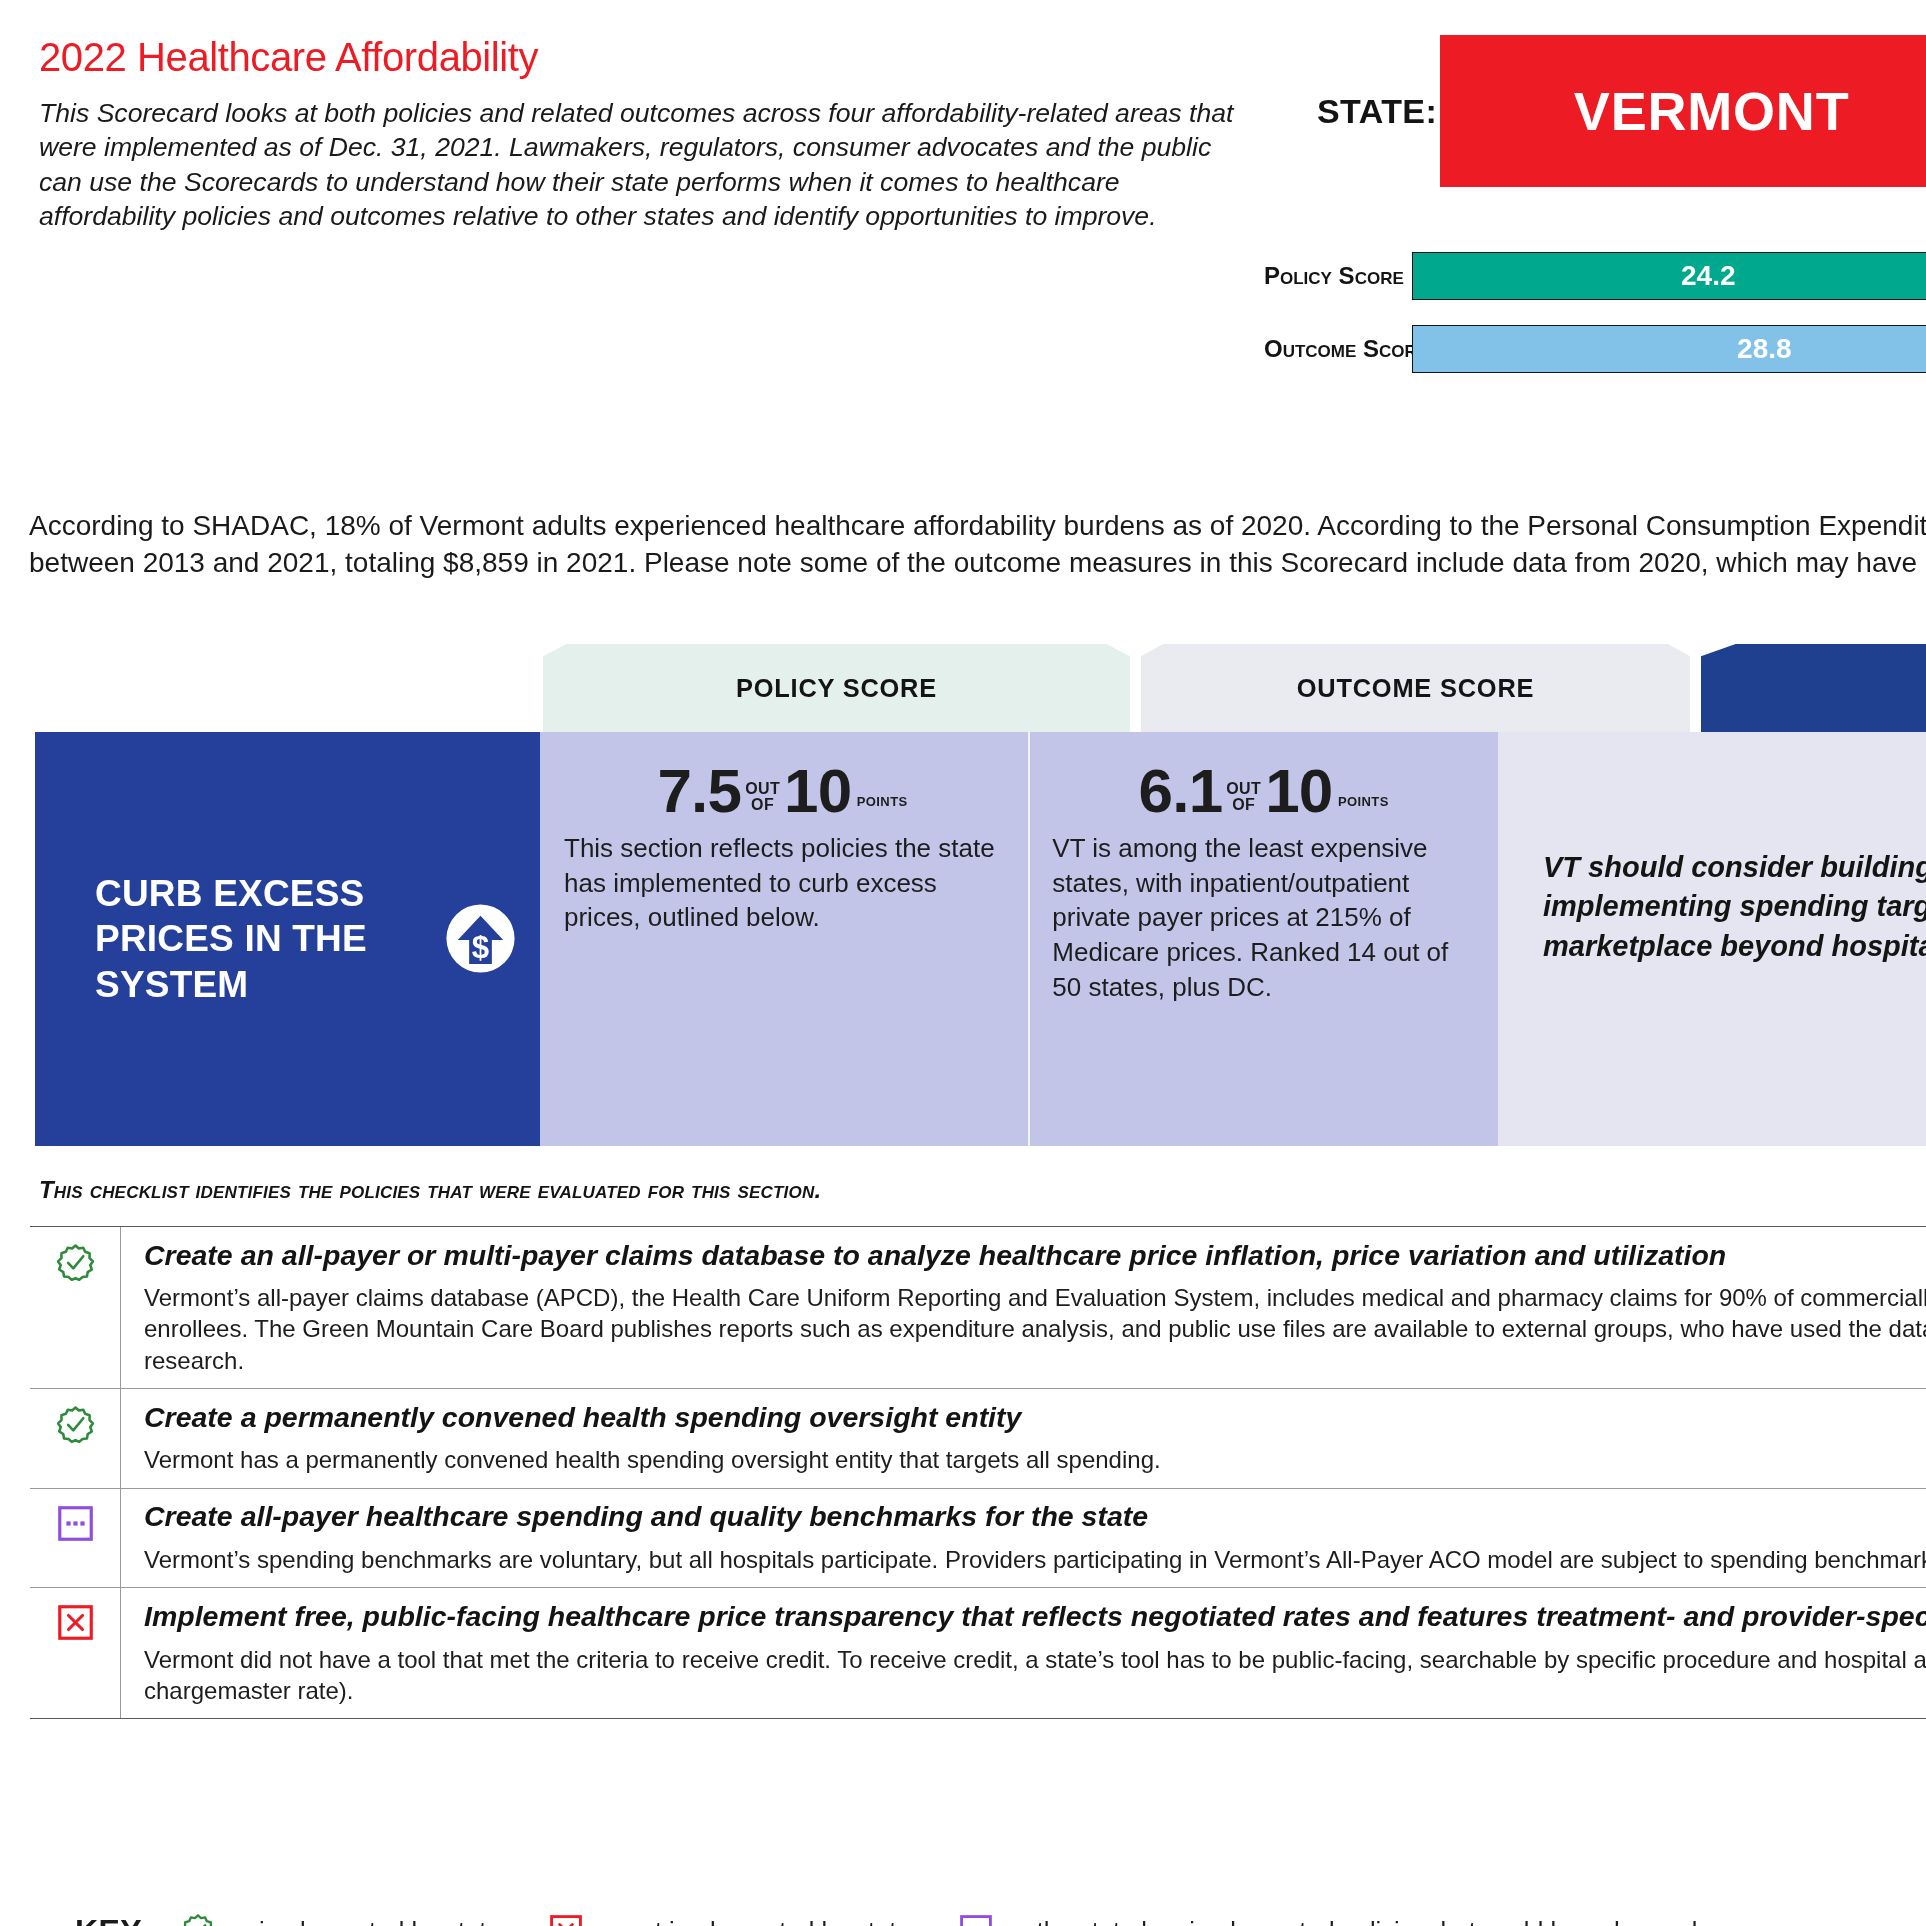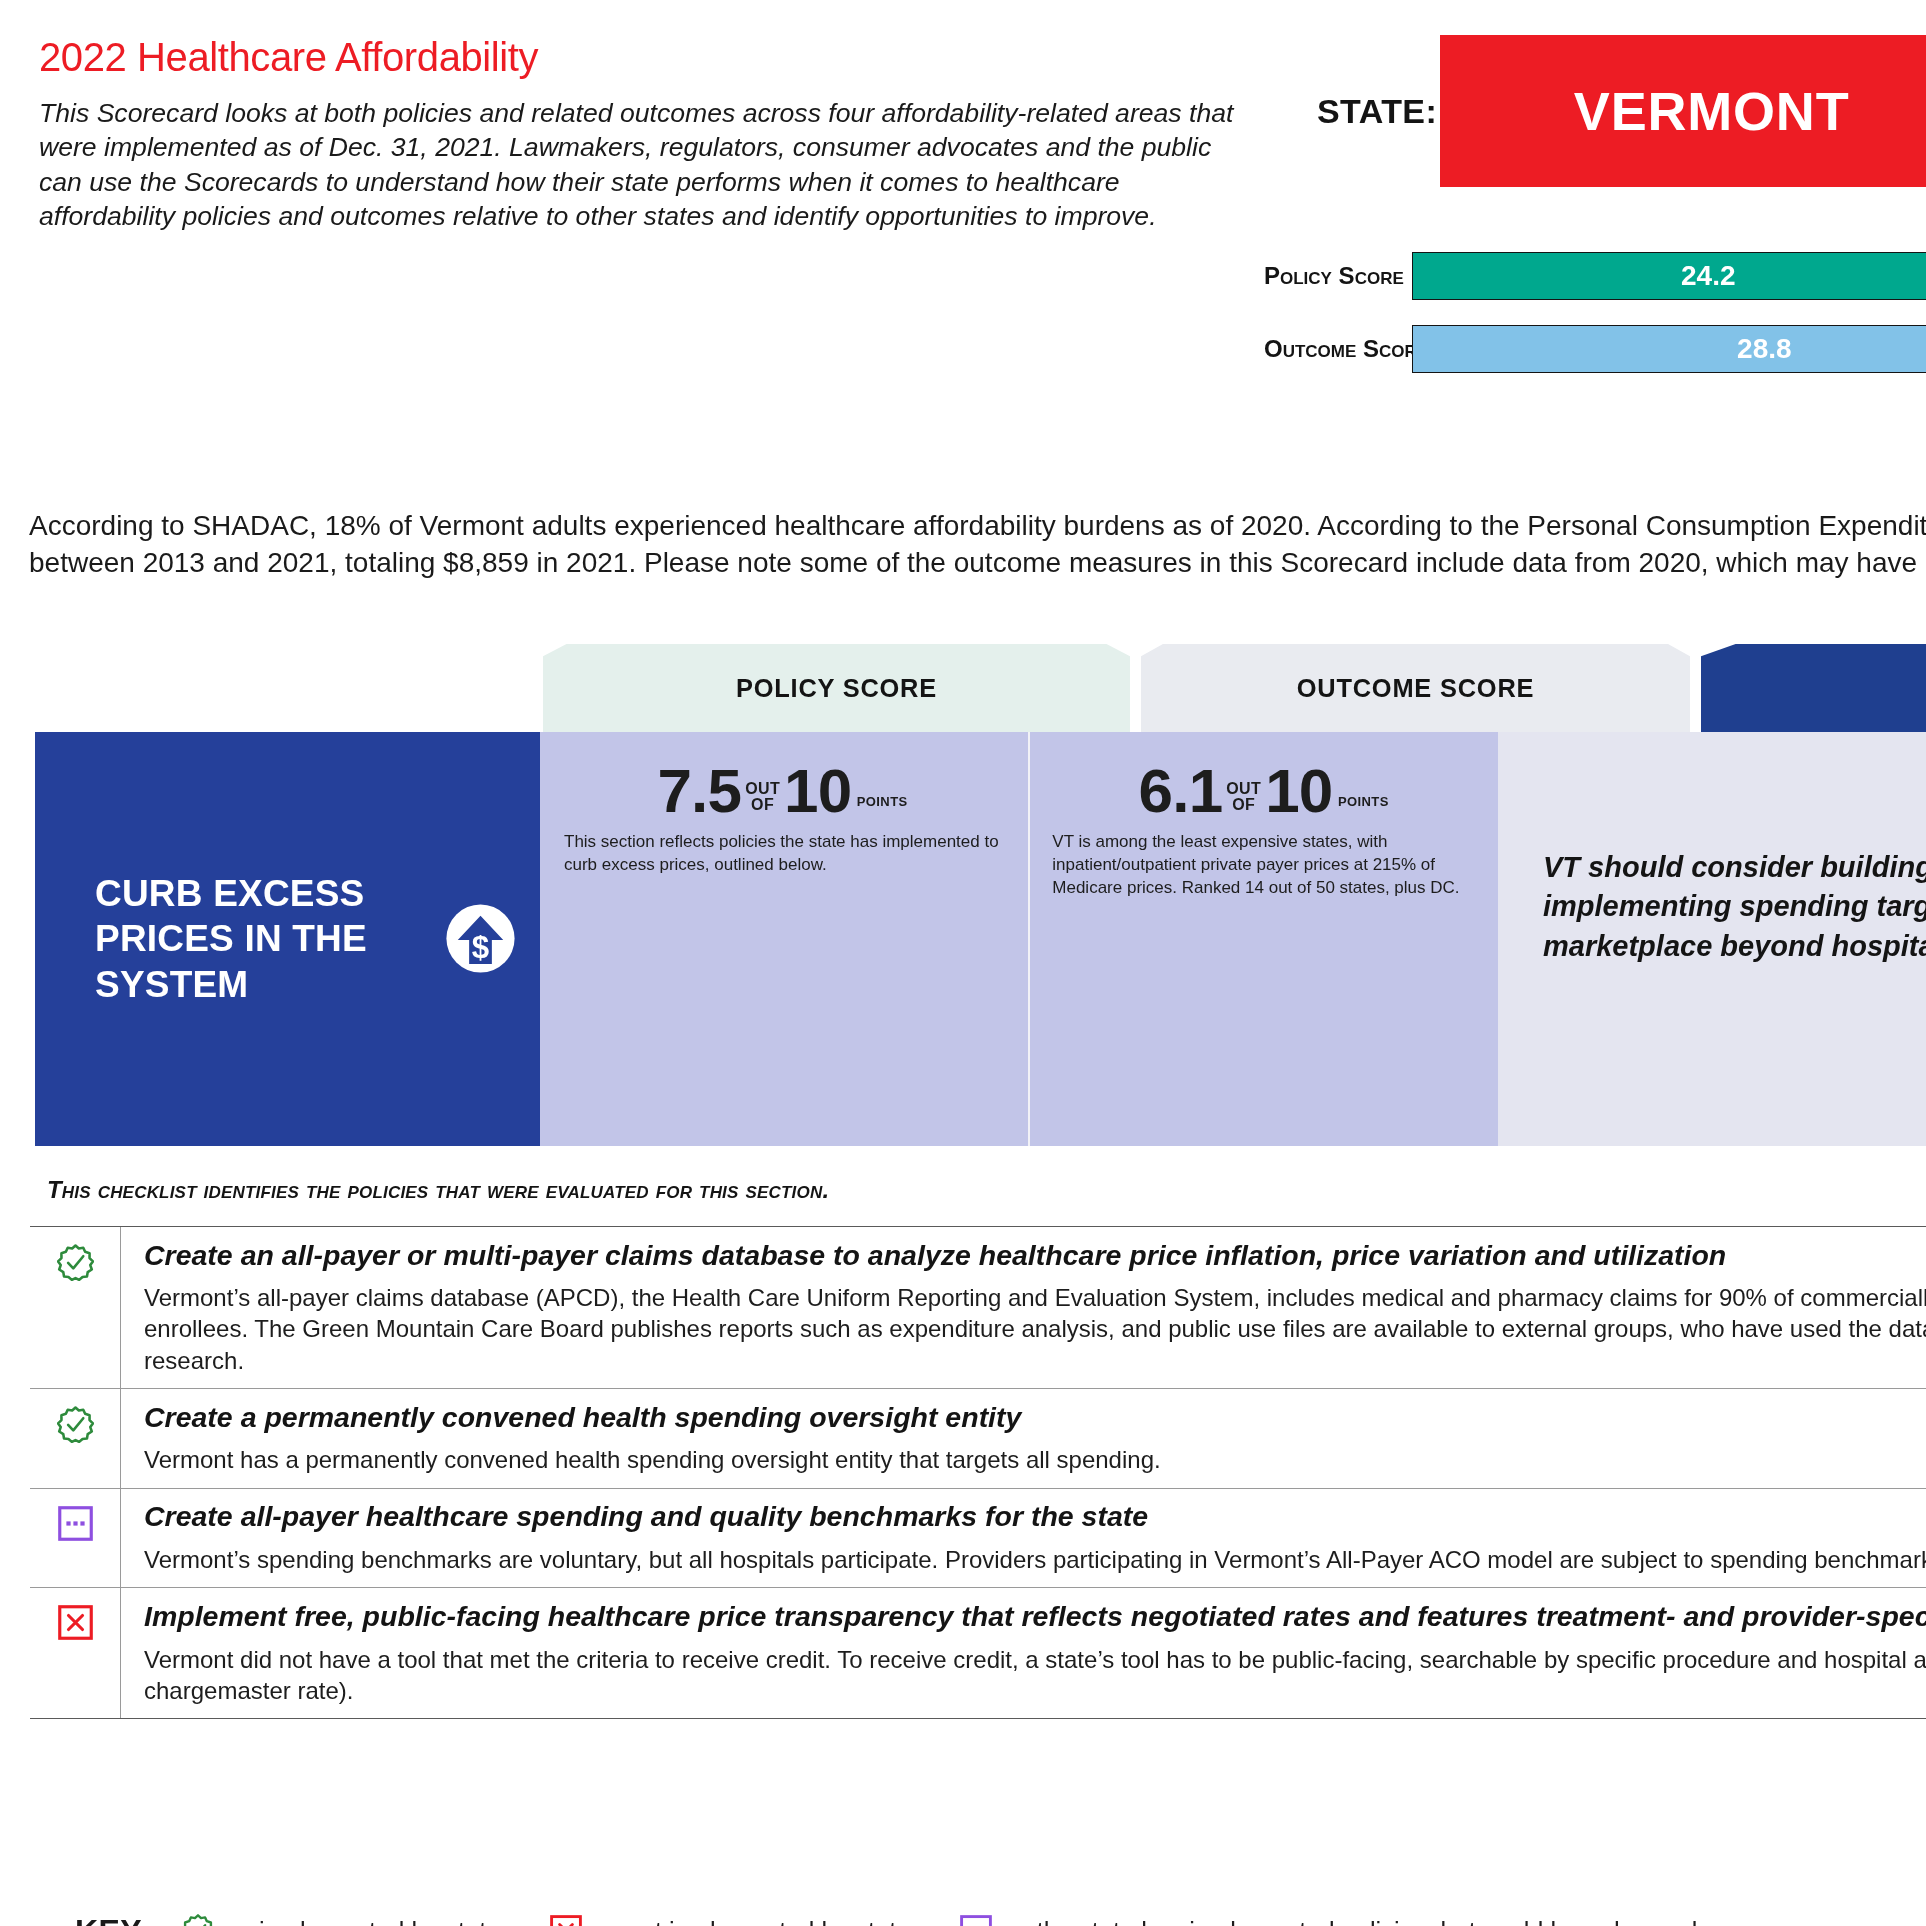--- a/index.html
+++ b/index.html
@@ -100,26 +100,26 @@
   .score-line {
     display: flex; align-items: flex-end; justify-content: center;
     color: #1d1d1d; margin-bottom: 12.3px;
   }
   .score-big { font-size: 62px; font-weight: 700; line-height: .92; letter-spacing: -0.8px; }
   .score-outof {
     font-size: 16px; font-weight: 700; line-height: 1.0; text-align: center;
     padding: 0 3.9px 6.2px 3.9px; letter-spacing: 0.4px;
   }
   .score-points { font-size: 13px; font-weight: 700; padding: 0 0 10px 5.4px; letter-spacing: 0.4px; }
-  .panel-desc { font-size: 17px; line-height: 1.33; color: #1d1d1d; }
+  .panel-desc { font-size: 26px; line-height: 1.33; color: #1d1d1d; }
   .recs-text { font-style: italic; font-weight: 700; font-size: 29px; line-height: 1.36; color: #141414; }
 
   
   .checklist-note {
-    position: absolute; left: 47px; top: 1176px;
+    position: absolute; left: 39px; top: 1176px;
     font-weight: 700; font-style: italic; font-size: 24px;
     font-variant: small-caps; letter-spacing: 0.2px; color: #141414;
   }
   .checklist {
     position: absolute; left: 30px; top: 1226px; width: 2637px;
     border-top: 1.9px solid #5a5a5a; border-bottom: 1.9px solid #5a5a5a;
   }
   .check-item { display: flex; border-bottom: 1.5px solid #9a9a9a; }
   .check-item:last-child { border-bottom: none; }
   .check-icon-cell {

